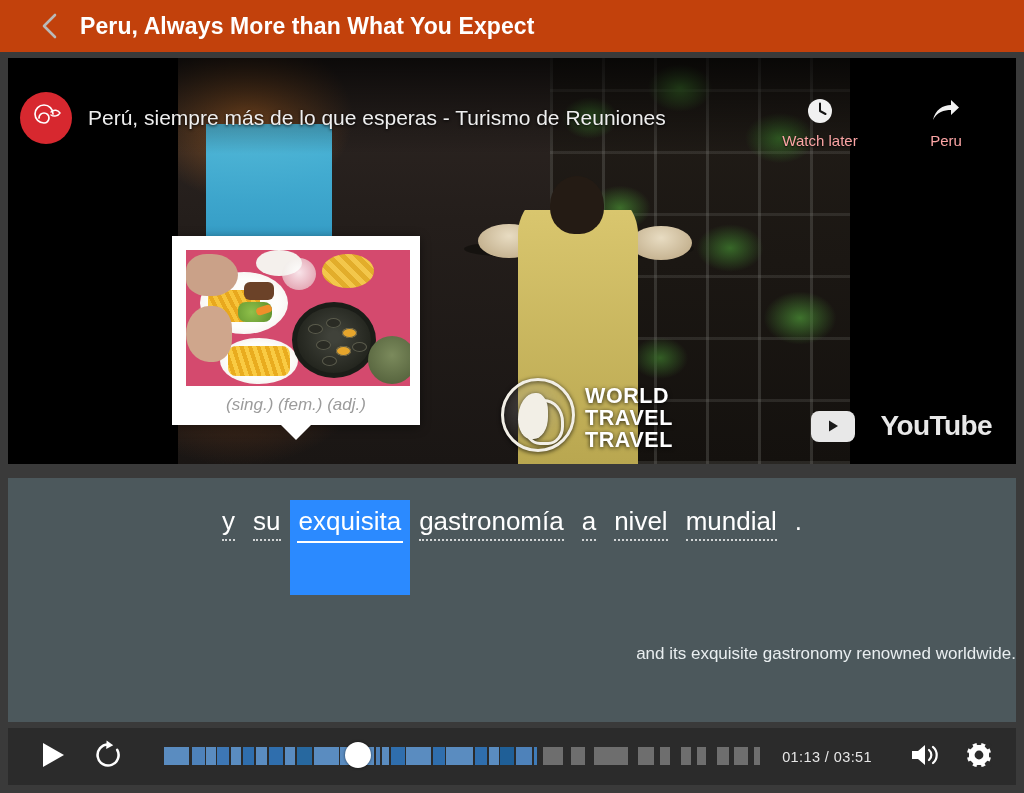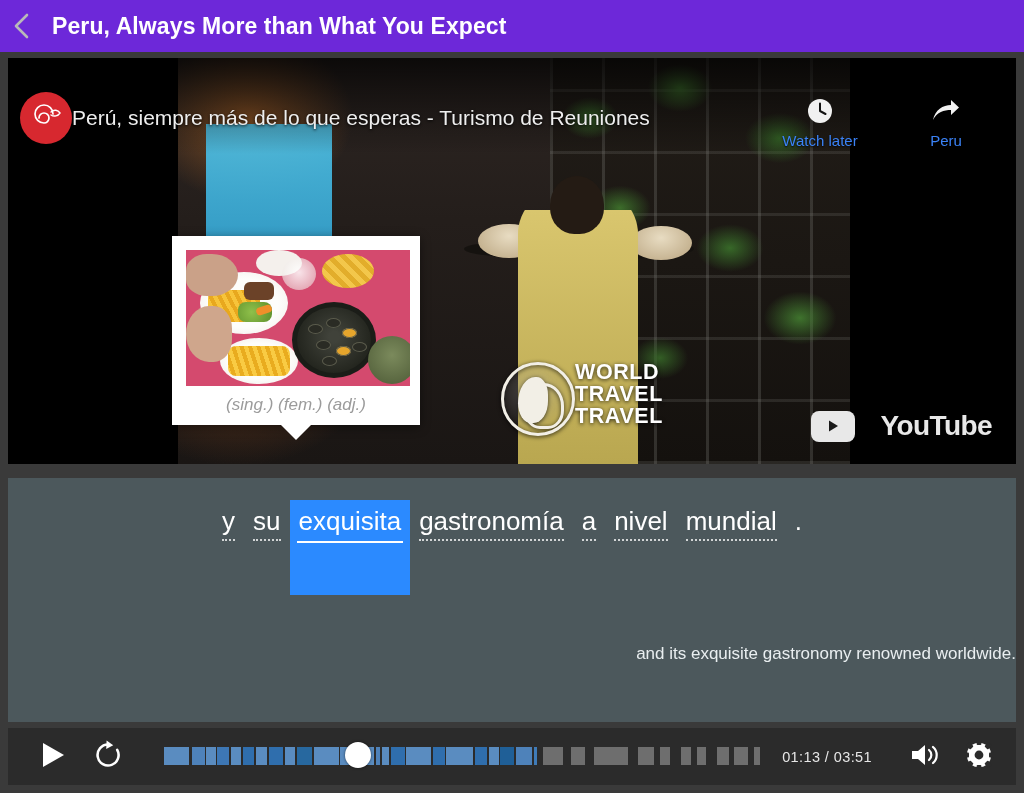--- a/index.html
+++ b/index.html
@@ -6,22 +6,22 @@
   html, body {
     width: 1024px; height: 793px;
     background: #3a3a3a;
     font-family: "Liberation Sans", sans-serif;
     overflow: hidden;
   }
 
   
   #header {
     position: absolute; left: 0; top: 0; width: 1024px; height: 52px;
-    background: #6d28d9;
-    display: flex; align-items: center;
+    background: #c2410c;
+    display: flex; align-items: center; padding-left: 28px;
   }
   #back-btn {
     width: 44px; height: 52px;
     display: flex; align-items: center; justify-content: center;
     cursor: pointer;
   }
   #back-btn svg { display: block; }
   #page-title {
     color: #ffffff;
     font-size: 23px;
@@ -110,52 +110,52 @@
   #yt-channel-logo {
     width: 52px; height: 52px; border-radius: 50%;
     background: #d7282f; position: relative; flex: none;
     display: flex; align-items: center; justify-content: center;
     cursor: pointer;
   }
   #yt-channel-logo .spiral {
     width: 34px; height: 30px; position: relative;
   }
   #yt-video-title {
-    color: #eeeeee; font-size: 21px; 
+    color: #eeeeee; font-size: 21px; margin-left: 16px;
     white-space: nowrap; text-shadow: 0 1px 3px rgba(0,0,0,.9);
     cursor: pointer;
   }
   #yt-actions {
     position: absolute; right: 24px; top: 36px;
     display: flex; gap: 34px;
   }
   .yt-action {
     display: flex; flex-direction: column; align-items: center;
     cursor: pointer; width: 92px;
   }
   .yt-action .glyph { height: 34px; display: flex; align-items: center; justify-content: center; }
   .yt-action .lbl {
-    color: #3b82f6; font-size: 15px; margin-top: 4px;
+    color: #fca5a5; font-size: 15px; margin-top: 4px;
     text-shadow: 0 1px 2px rgba(0,0,0,.9);
   }
   #yt-brand {
     position: absolute; right: 24px; bottom: 22px;
     display: flex; align-items: center; gap: 26px; cursor: pointer;
   }
   #yt-brand .ytmark {
     width: 44px; height: 31px; border-radius: 8px; background: #e8e8e8;
     display: flex; align-items: center; justify-content: center;
   }
   #yt-brand .ytword {
     color: #e8e8e8; font-size: 28px; font-weight: bold; letter-spacing: -.6px;
   }
   
   #wta {
-    position: absolute; left: 493px; bottom: 28px;
-    display: flex; align-items: flex-start; 
+    position: absolute; left: 493px; bottom: 12px;
+    display: flex; align-items: flex-end; gap: 10px;
     filter: drop-shadow(0 1px 2px rgba(0,0,0,.8));
   }
   #wta .globe {
     width: 74px; height: 74px; border-radius: 50%;
     border: 3px solid #f2efe6; position: relative;
     background: radial-gradient(circle at 40% 40%, rgba(255,255,255,.22), rgba(255,255,255,0) 70%);
   }
   #wta .globe::before {
     content: ""; position: absolute; left: 14px; top: 12px;
     width: 30px; height: 46px; background: #f2efe6;

